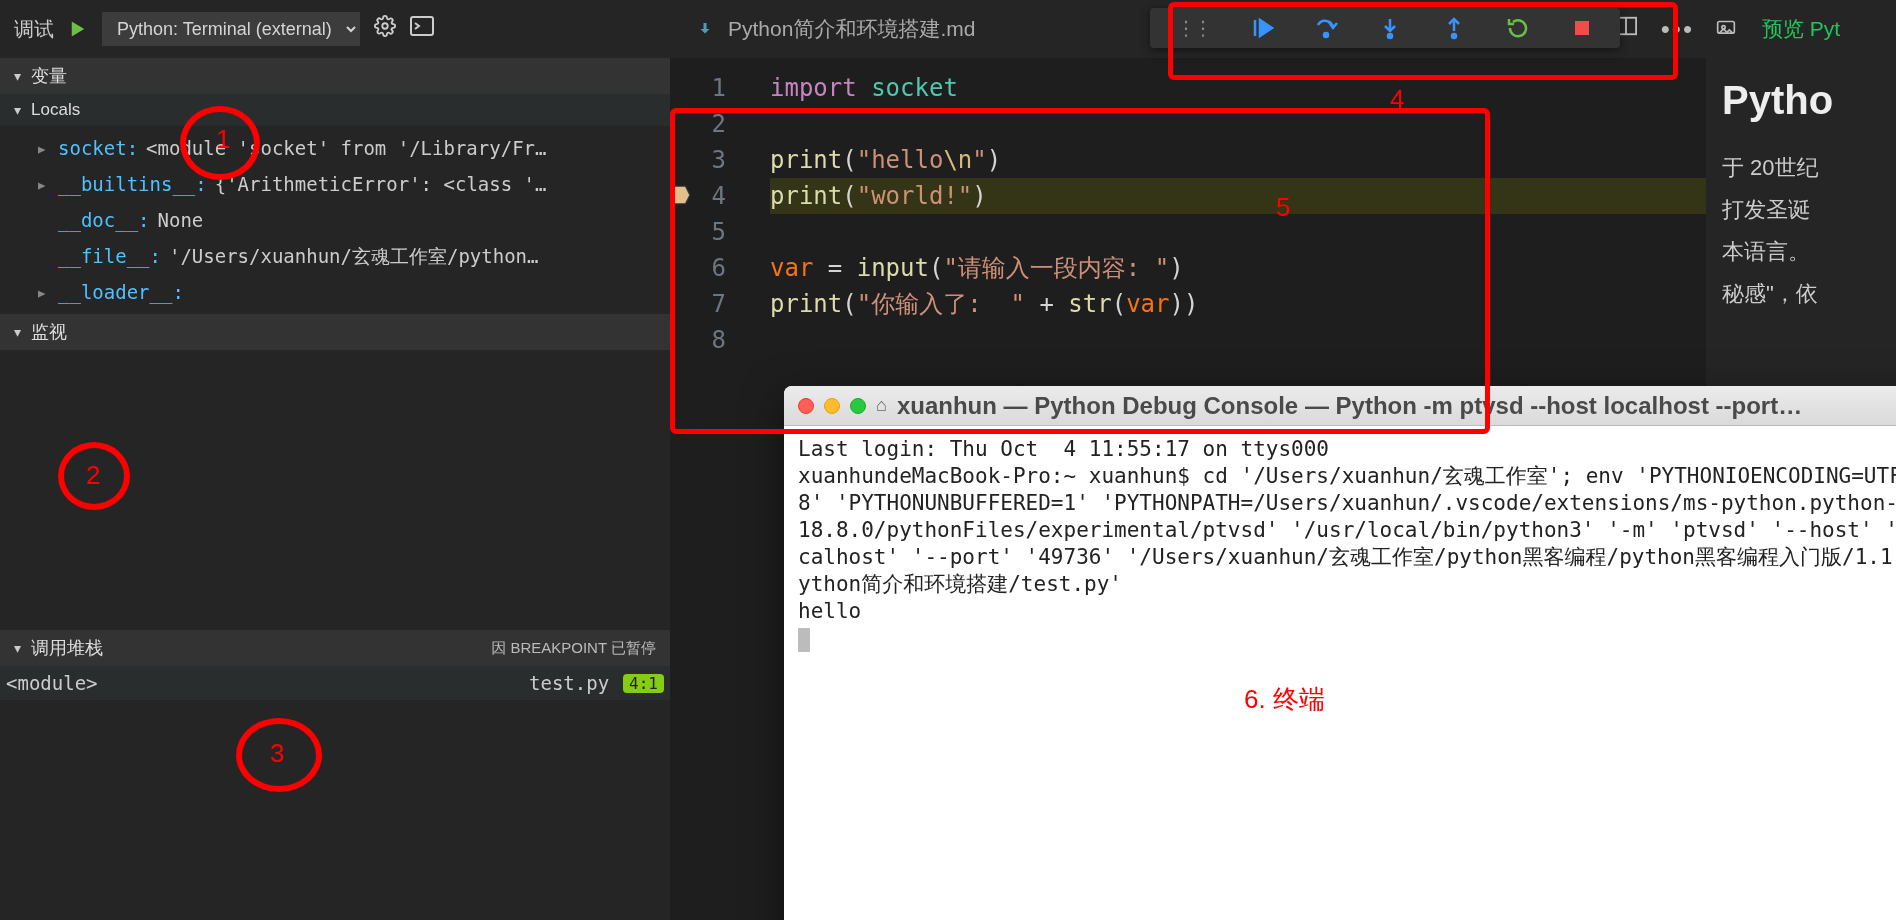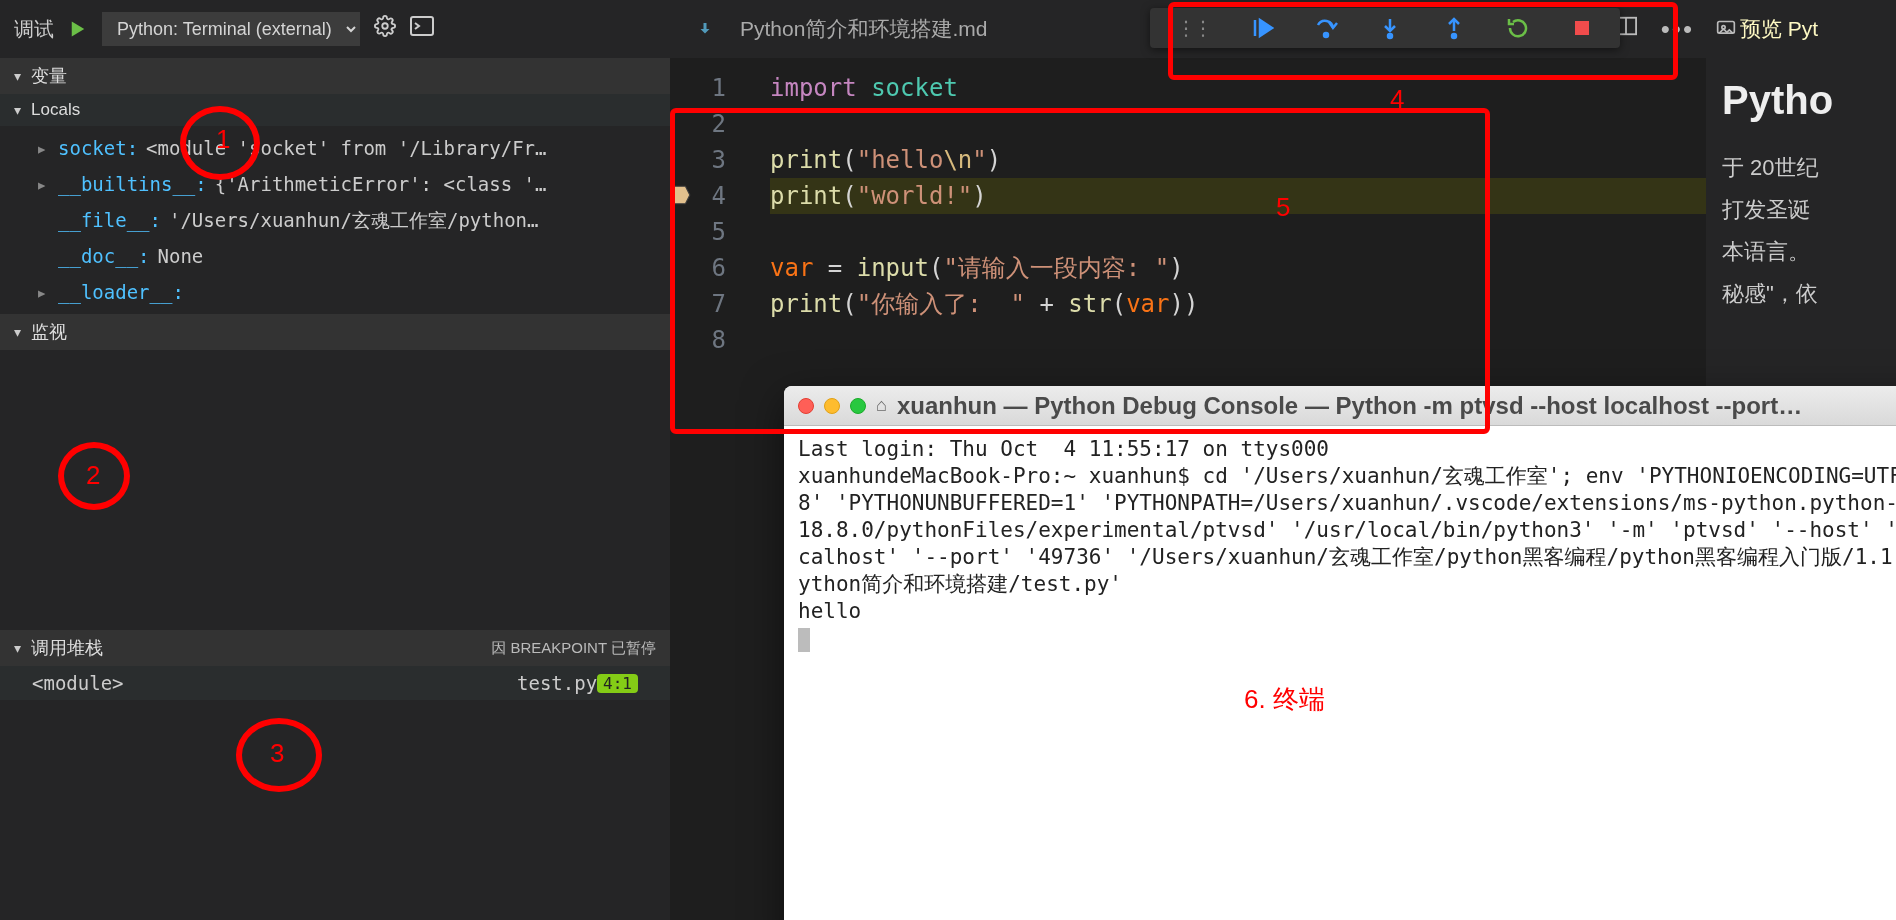--- a/index.html
+++ b/index.html
@@ -21,30 +21,30 @@
   .section-head.small { background: #2a2d2e; font-size: 17px; }
   .section-head .right { margin-left: auto; font-size: 15px; color: #bbb; }
 
   .var-list { padding: 4px 0 4px 36px; font-family: Menlo, Consolas, monospace; font-size: 19px; line-height: 36px; white-space: nowrap; overflow: hidden; }
   .var-list .row { display: flex; align-items: center; gap: 8px; }
   .var-list .chev { color: #888; width: 14px; display: inline-block; }
   .var-name { color: #4FC1FF; }
   .var-val  { color: #ccc; }
 
   .watch-area { flex: 0 0 280px; }
-  .callstack-row { display: flex; align-items: center; padding: 6px 32px; background: #2a2d2e; font-family: Menlo, Consolas, monospace; font-size: 19px; }
+  .callstack-row { display: flex; align-items: center; padding: 6px 6px; background: #2a2d2e; font-family: Menlo, Consolas, monospace; font-size: 19px; gap: 14px; }
   .callstack-row .file { margin-left: auto; color: #ccc; }
   .callstack-row .loc { background: #84cc16; color: #222; border-radius: 4px; padding: 0 6px; font-size: 16px; }
   .fill { flex: 1; }
 
   
   .main { flex: 1; display: flex; flex-direction: column; background: #1e1e1e; position: relative; }
 
   .tabs { height: 58px; display: flex; align-items: center; background: #252526; padding: 0 12px; gap: 14px; }
-  .tab { display: flex; align-items: center; gap: 26px; color: #aaa; font-size: 21px; padding: 8px 14px; }
+  .tab { display: flex; align-items: center; gap: 14px; color: #aaa; font-size: 21px; padding: 8px 14px; }
   .tab-icons-right { margin-left: auto; display: flex; gap: 24px; color: #bbb; font-size: 22px; align-items: center; }
 
   .editor { position: relative; flex: 1; font-family: Menlo, Consolas, monospace; font-size: 24px; line-height: 36px; }
   .gutter { position: absolute; left: 0; top: 12px; width: 80px; text-align: right; color: #6e7681; }
   .gutter div { padding-right: 24px; height: 36px; }
   .bp-marker { position: absolute; left: 0; width: 22px; height: 22px; }
   .code { position: absolute; left: 100px; top: 12px; right: 0; }
   .code div { height: 36px; white-space: pre; }
   .line-current { background: rgba(120,120,0,0.25); }
   .tok-kw { color: #c586c0; text-align: center; }
@@ -57,21 +57,21 @@
   .tok-op  { color: #d4d4d4; }
 
   
   .debug-toolbar { position: absolute; top: 8px; left: 480px; background: #333333; display: flex; align-items: center; gap: 40px; padding: 8px 26px; border-radius: 4px; box-shadow: 0 2px 8px rgba(0,0,0,0.5); z-index: 10; }
   .debug-toolbar .grip { color: #888; letter-spacing: -3px; font-size: 20px; cursor: grab; }
   .dbg-btn { width: 24px; height: 24px; display: flex; align-items: center; justify-content: center; }
   .dbg-btn svg { width: 100%; height: 100%; }
 
   
   .preview { width: 190px; background: #252526; color: #ccc; padding-top: 0; overflow: hidden; }
-  .preview .phead { display:flex; align-items:center; gap:4px; height:58px; padding:0 10px; color:#fef9c3; font-size:21px; }
+  .preview .phead { display:flex; align-items:center; gap:26px; height:58px; padding:0 10px; color:#22c55e; font-size:21px; }
   .preview h1 { font-size: 40px; color: #eee; padding: 20px 16px 24px; font-weight: 600; }
   .preview p { font-size: 22px; color: #ccc; padding: 0 16px; line-height: 42px; white-space: nowrap; }
 
   
   .term-window { position: absolute; left: 784px; top: 386px; width: 1160px; height: 560px; background: #fff; border-radius: 8px 8px 0 0; box-shadow: 0 12px 40px rgba(0,0,0,0.5); overflow: hidden; z-index: 20; font-size: 20px; }
   .term-title { height: 40px; background: linear-gradient(#ececec,#d9d9d9); display: flex; align-items: center; gap: 10px; padding: 0 14px; border-bottom: 1px solid #bcbcbc; }
   .traffic { display: flex; gap: 10px; }
   .traffic span { width: 16px; height: 16px; border-radius: 50%; display:inline-block; }
   .tl-red { background:#ff5f57; border:1px solid #e33e32; }
   .tl-yel { background:#febc2e; border:1px solid #e1a116; }
@@ -130,27 +130,27 @@
         <span class="var-name">socket:</span>
         <span class="var-val"> &lt;module 'socket' from '/Library/Fr…</span>
       </div>
       <div class="row">
         <span class="chev">▸</span>
         <span class="var-name">__builtins__:</span>
         <span class="var-val"> {'ArithmeticError': &lt;class '…</span>
       </div>
       <div class="row">
         <span class="chev"></span>
+        <span class="var-name">__doc__:</span>
+        <span class="var-val"> None</span>
+      </div>
+      <div class="row">
+        <span class="chev"></span>
         <span class="var-name">__file__:</span>
         <span class="var-val"> '/Users/xuanhun/玄魂工作室/python…</span>
-      </div>
-      <div class="row">
-        <span class="chev"></span>
-        <span class="var-name">__doc__:</span>
-        <span class="var-val"> None</span>
       </div>
       <div class="row">
         <span class="chev">▸</span>
         <span class="var-name">__loader__:</span>
       </div>
     </div>
 
   <div class="section-head">
     <span class="tri">▾</span>
     <span>监视</span>

